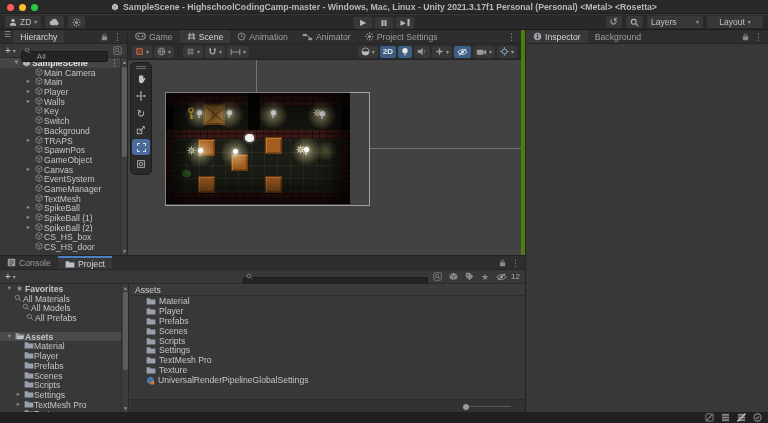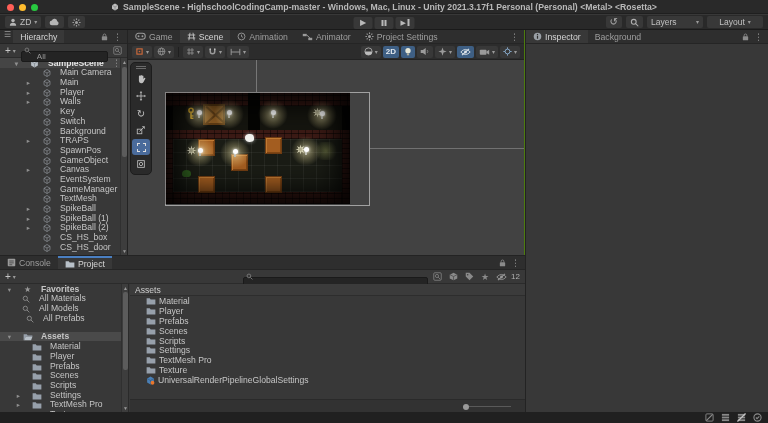--- a/index.html
+++ b/index.html
@@ -27,35 +27,35 @@
   .tabbar { display:flex; align-items:stretch; height:14px; background:#2e2e2e; border-bottom:1px solid #252525; font-size:8.7px; color:#9e9e9e; }
   .tab { display:flex; align-items:center; gap:3px; padding:0 7px; white-space:nowrap; }
   .tab.active { background:#383838; color:#d6d6d6; }
   .tab.active-blue { background:#383838; color:#d6d6d6; border-top:2px solid #4a7fc1; }
   .tab-end { margin-left:auto; display:flex; align-items:center; gap:5px; padding:0 5px; }
   .kebab { font-size:9px; color:#9a9a9a; }
   .burger { font-size:8px; color:#9a9a9a; }
 
   
   .hierarchy { position:absolute; left:0; top:30px; width:128px; height:225px; background:#383838; border-right:1px solid #232323; overflow:hidden; }
-  .scenepanel { position:absolute; left:128px; top:30px; width:397px; height:225px; background:#383838; border-right:1px solid #4d7c0f; overflow:hidden; }
+  .scenepanel { position:absolute; left:128px; top:30px; width:397px; height:225px; background:#383838; border-right:4px solid #4d7c0f; overflow:hidden; }
   .inspector { position:absolute; left:525px; top:30px; width:243px; height:382px; background:#383838; border-left:1px solid #232323; overflow:hidden; }
   .bottompanel { position:absolute; left:0; top:255px; width:525px; height:157px; background:#383838; border-top:1px solid #232323; overflow:hidden; }
   .statusbar { position:absolute; left:0; top:412px; width:768px; height:11px; background:#202020; display:flex; align-items:center; justify-content:flex-end; gap:7px; padding:0 6px; }
 
   
   .ptoolbar { display:flex; align-items:center; height:14px; padding:0 3px; gap:3px; background:#383838; border-bottom:1px solid #2b2b2b; }
   .add-btn { display:flex; align-items:center; gap:2px; font-size:10px; color:#c6c6c6; padding:0 2px; }
   .searchbox { position:relative; flex:1; height:11px; }
   .searchbox input { width:100%; height:11px; background:#242424; border:1px solid #1a1a1a; border-radius:2px; color:#9a9a9a; font-size:8px; padding:0 3px 0 15px; outline:none; font-family:"Liberation Sans", sans-serif; }
   .search-ic { position:absolute; left:3px; top:2px; }
 
   
   .tree { font-size:8.6px; color:#c6c6c6; }
-  .trow { height:9.7px; display:flex; align-items:flex-end; white-space:nowrap; overflow:hidden; padding-left:24px;gap:8px; }
+  .trow { height:9.7px; display:flex; align-items:flex-start; white-space:nowrap; overflow:hidden; padding-left:24px; }
   .trow .arw { width:9px; text-align:center; font-size:6.5px; color:#8f8f8f; flex:0 0 9px; }
   .trow .ic { width:11px; display:flex; justify-content:center; flex:0 0 11px; }
   .root-row { padding-left:12px; background:#454545; font-weight:bold; color:#e6e6e6; }
   .root-row .kebab { margin-left:auto; margin-right:8px; font-weight:normal; }
   .vscroll { position:absolute; right:0; top:28px; bottom:0; width:7px; background:#3d3d3d; border-left:1px solid #303030; }
   .vthumb { position:absolute; left:1px; width:5px; background:#5c5c5c; border-radius:2px; }
   .sarrow { position:absolute; left:0; width:7px; text-align:center; font-size:5px; color:#9a9a9a; }
 
   
   .viewport { position:absolute; left:0; top:30px; right:0; bottom:0; background:#424242; overflow:hidden; }
@@ -836,21 +836,21 @@
     </div>
 
     <div class="split-left">
       <div class="tree">
         <div class="trow ptree-row-root">
           <span class="arw">▾</span>
           <span class="ic" style="color:#9a9a9a; font-size:8px">★</span>
           <span style="font-weight:bold">Favorites</span>
         </div>
         <div>
-  <div class="trow" style="padding-left:20px">
+  <div class="trow" style="padding-left:12px">
     <span class="ic">
       <svg viewBox="0 0 12 12" width="8" height="8">
                   <circle cx="5" cy="5" r="3.2" fill="none" stroke="#8a8a8a" stroke-width="1.4"></circle>
                   <line x1="7.5" y1="7.5" x2="11" y2="11" stroke="#8a8a8a" stroke-width="1.4"></line>
                 </svg>
     </span>
     <span>All Materials</span>
   </div>
 
   <div class="trow" style="padding-left:20px">

